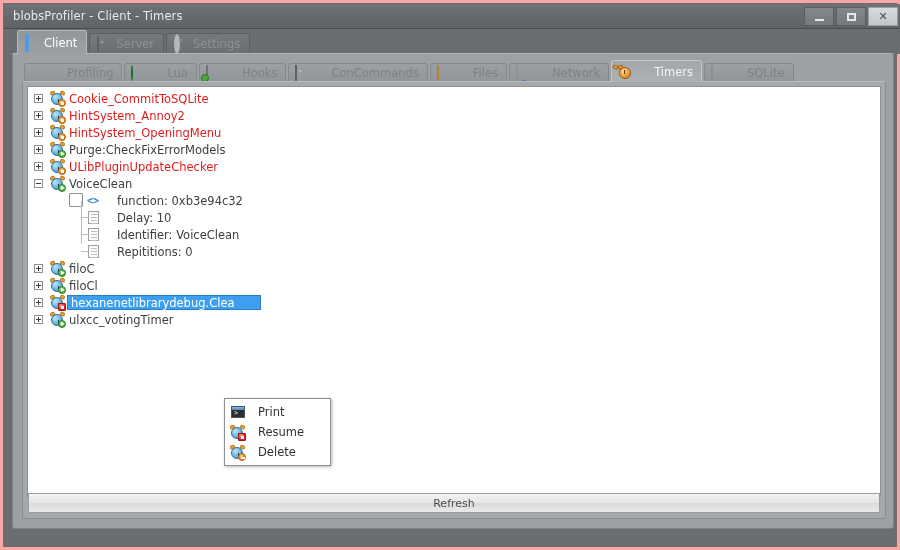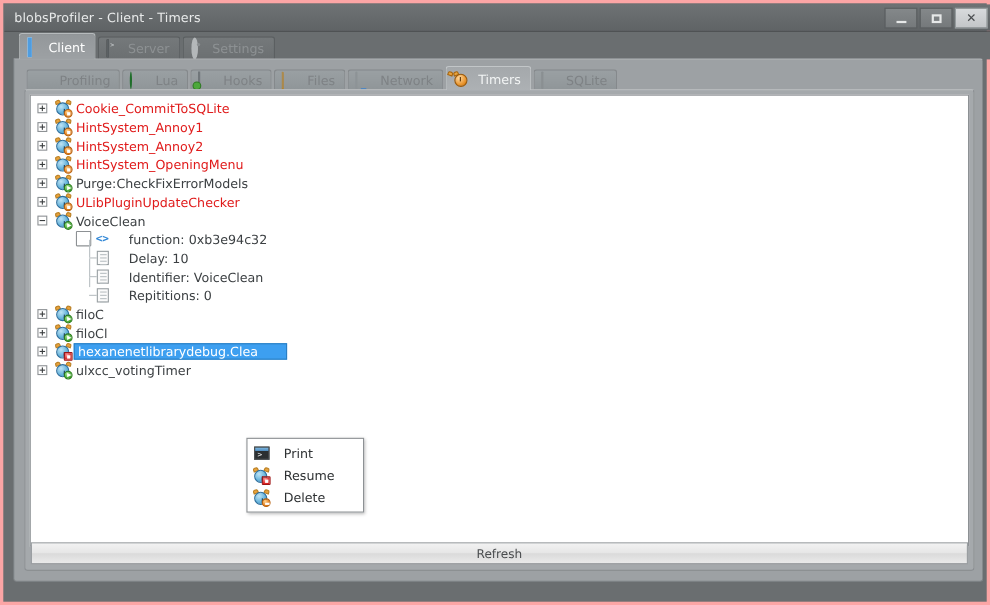--- a/index.html
+++ b/index.html
@@ -125,21 +125,21 @@
     width: 100%; height: 23px;
     display: flex;
     align-items: flex-end;
     padding-left: 11px;
     box-sizing: border-box;
   }
   .itab {
     height: 19px;
     display: flex;
     align-items: center;
-    gap: 9px;
+    gap: 22px;
     padding: 0 8px 0 6px;
     font-size: 11.5px;
     color: #7e8285;
     background: linear-gradient(to bottom, #9aa0a3, #8f9598);
     border: 1px solid #85898c;
     border-bottom: none;
     border-radius: 3px 3px 0 0;
     box-sizing: border-box;
     margin-right: 2px;
     white-space: nowrap;
@@ -618,20 +618,24 @@
       </div>
       <div class="itab">
         <span class="ticon"><span class="ico-globe"></span></span>
         <span>Lua</span>
       </div>
       <div class="itab">
         <span class="ticon"><span class="ico-hooks"></span></span>
         <span>Hooks</span>
       </div>
       <div class="itab">
+        <span class="ticon"><span class="ico-console"></span></span>
+        <span>ConCommands</span>
+      </div>
+      <div class="itab">
         <span class="ticon"><span class="ico-folder"></span></span>
         <span>Files</span>
       </div>
       <div class="itab">
         <span class="ticon"><span class="ico-network"></span></span>
         <span>Network</span>
       </div>
       <div class="itab active">
         <span class="ticon">
           <span class="ico-alarm"><span class="a-bl"></span><span class="a-br"></span><span class="a-face"></span></span>
@@ -656,33 +660,20 @@
                 <span class="bell-r"></span>
               <span class="face">
                   <span class="hand-h"></span>
                   <span class="hand-m"></span>
                 </span>
               <span class="badge pause"></span>
             </span>
             <span class="row-label">Cookie_CommitToSQLite</span>
           </div>
 
-          <div class="row paused">
-            <span class="toggle plus"></span>
-            <span class="clock">
-              <span class="bell-l"></span>
-                <span class="bell-r"></span>
-              <span class="face">
-                  <span class="hand-h"></span>
-                  <span class="hand-m"></span>
-                </span>
-              <span class="badge pause"></span>
-            </span>
-            <span class="row-label">HintSystem_Annoy1</span>
-          </div>
 
           <div class="row paused">
             <span class="toggle plus"></span>
             <span class="clock">
               <span class="bell-l"></span>
                 <span class="bell-r"></span>
               <span class="face">
                   <span class="hand-h"></span>
                   <span class="hand-m"></span>
                 </span>

